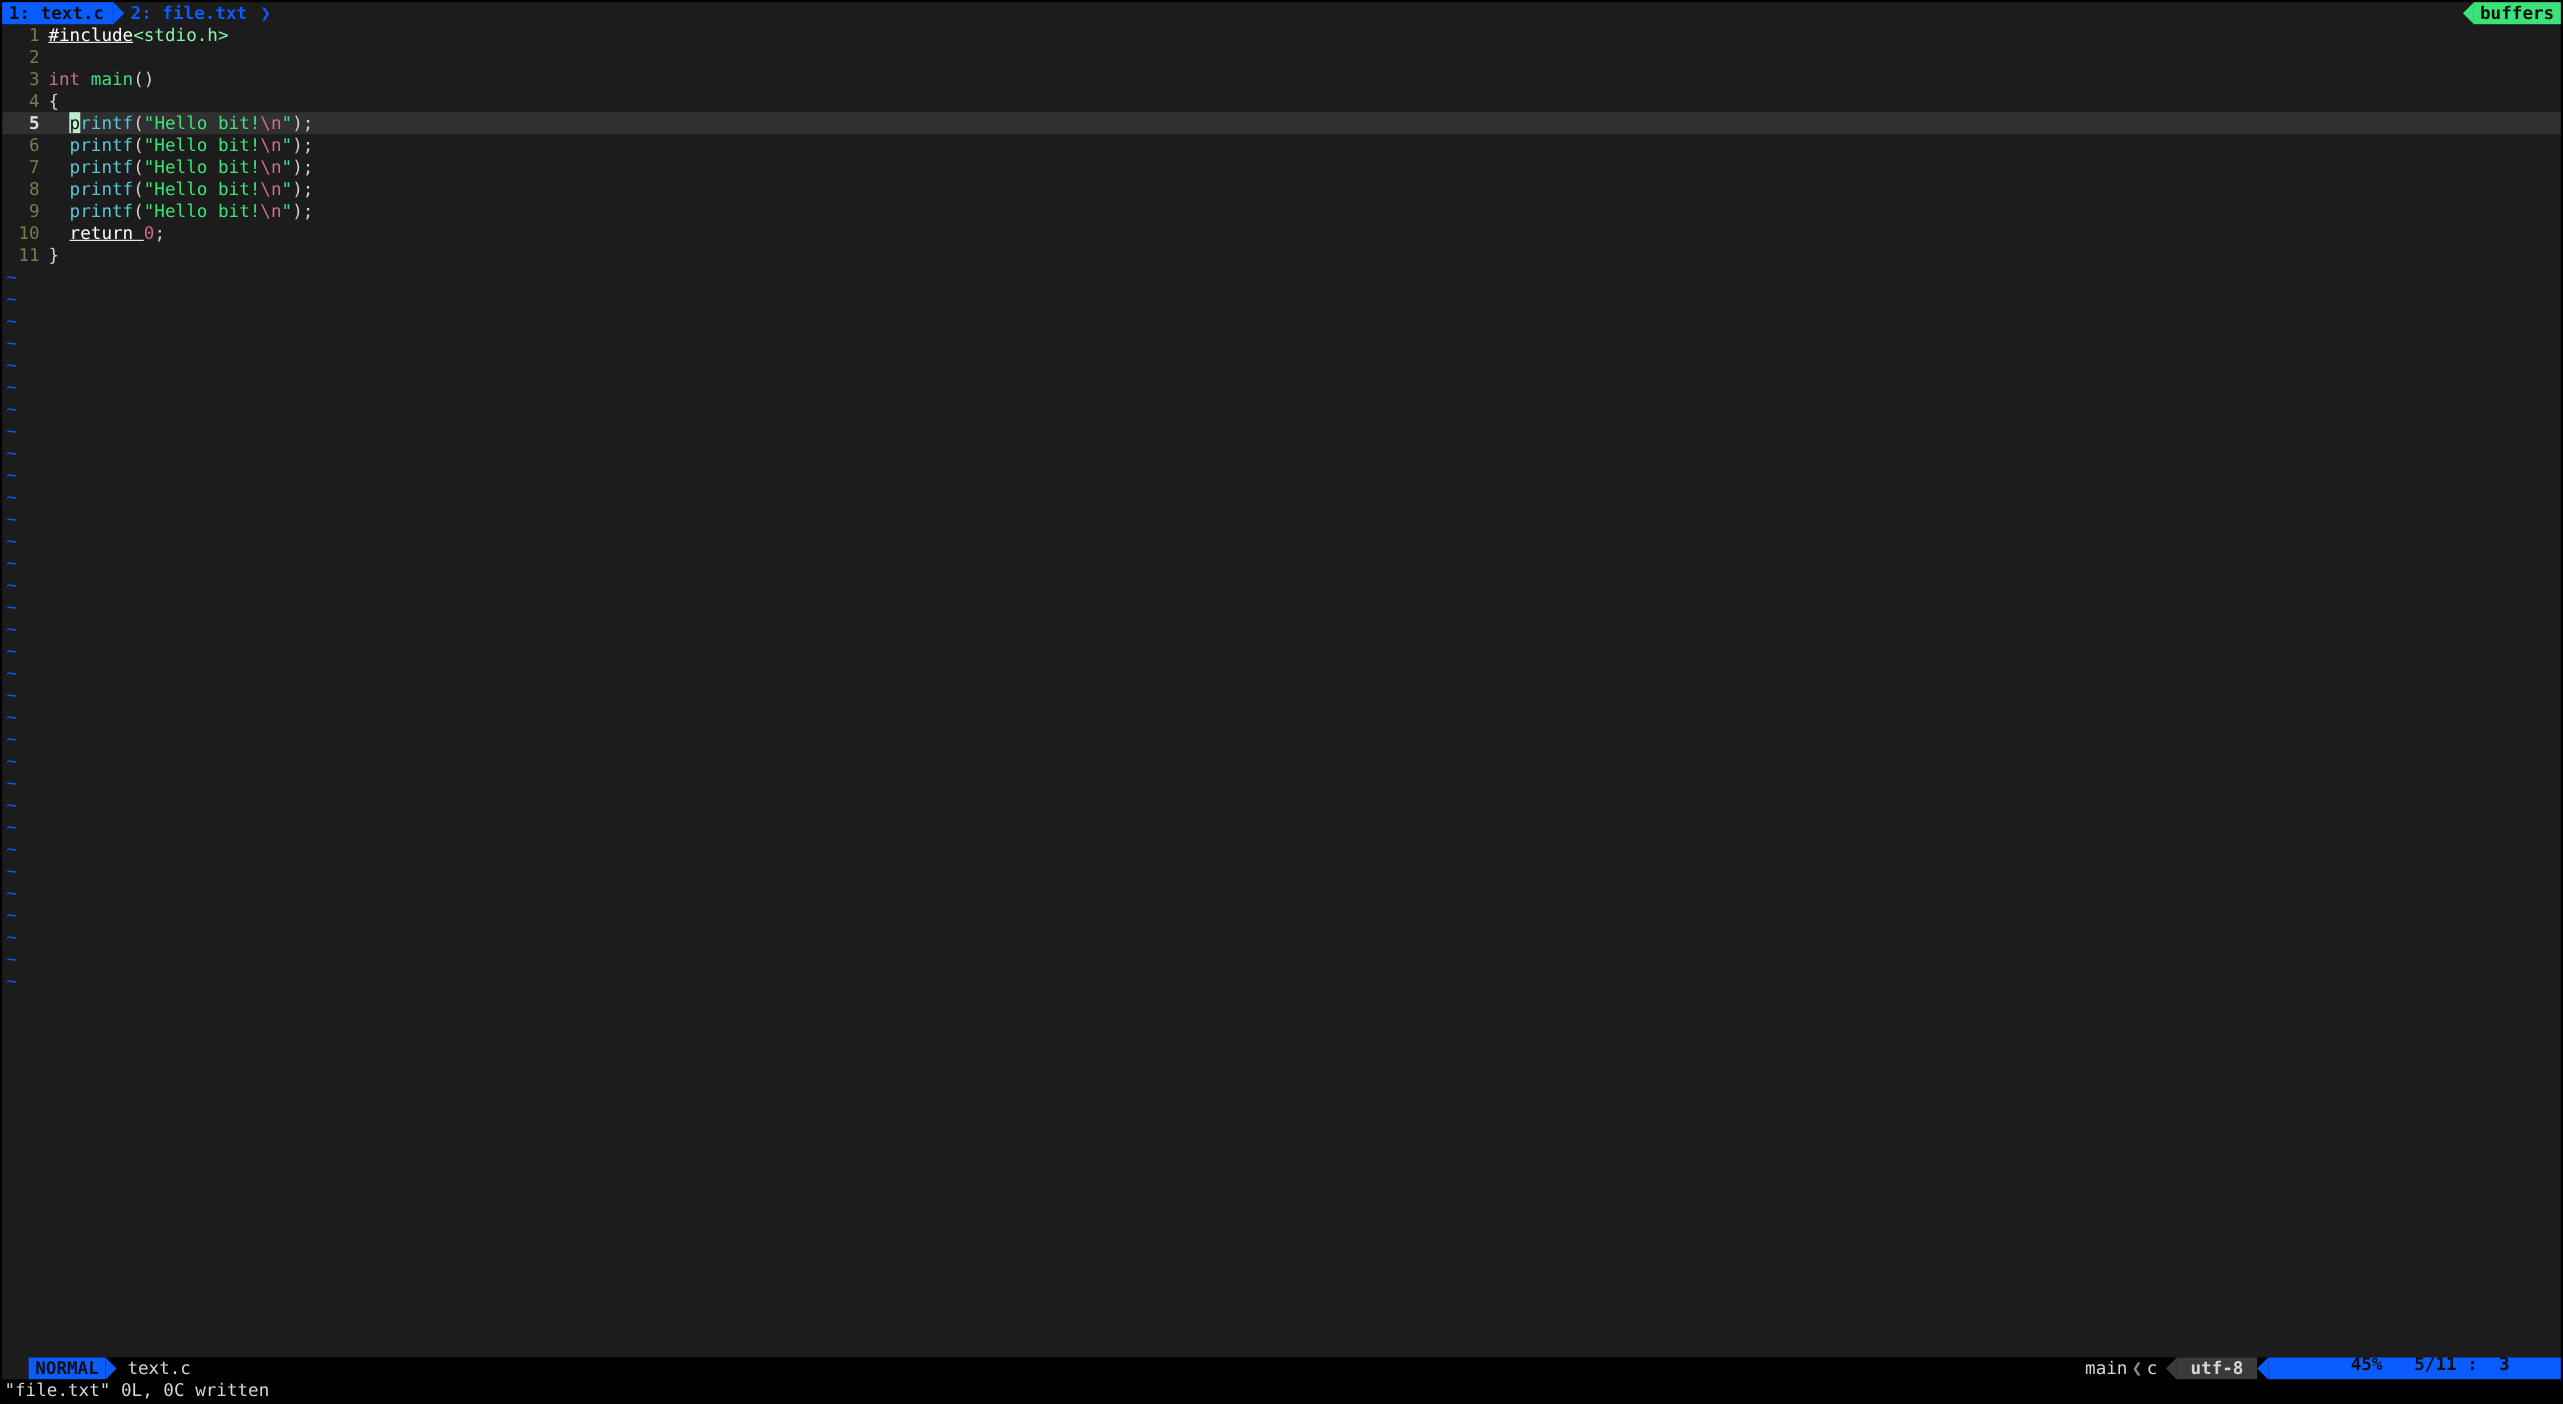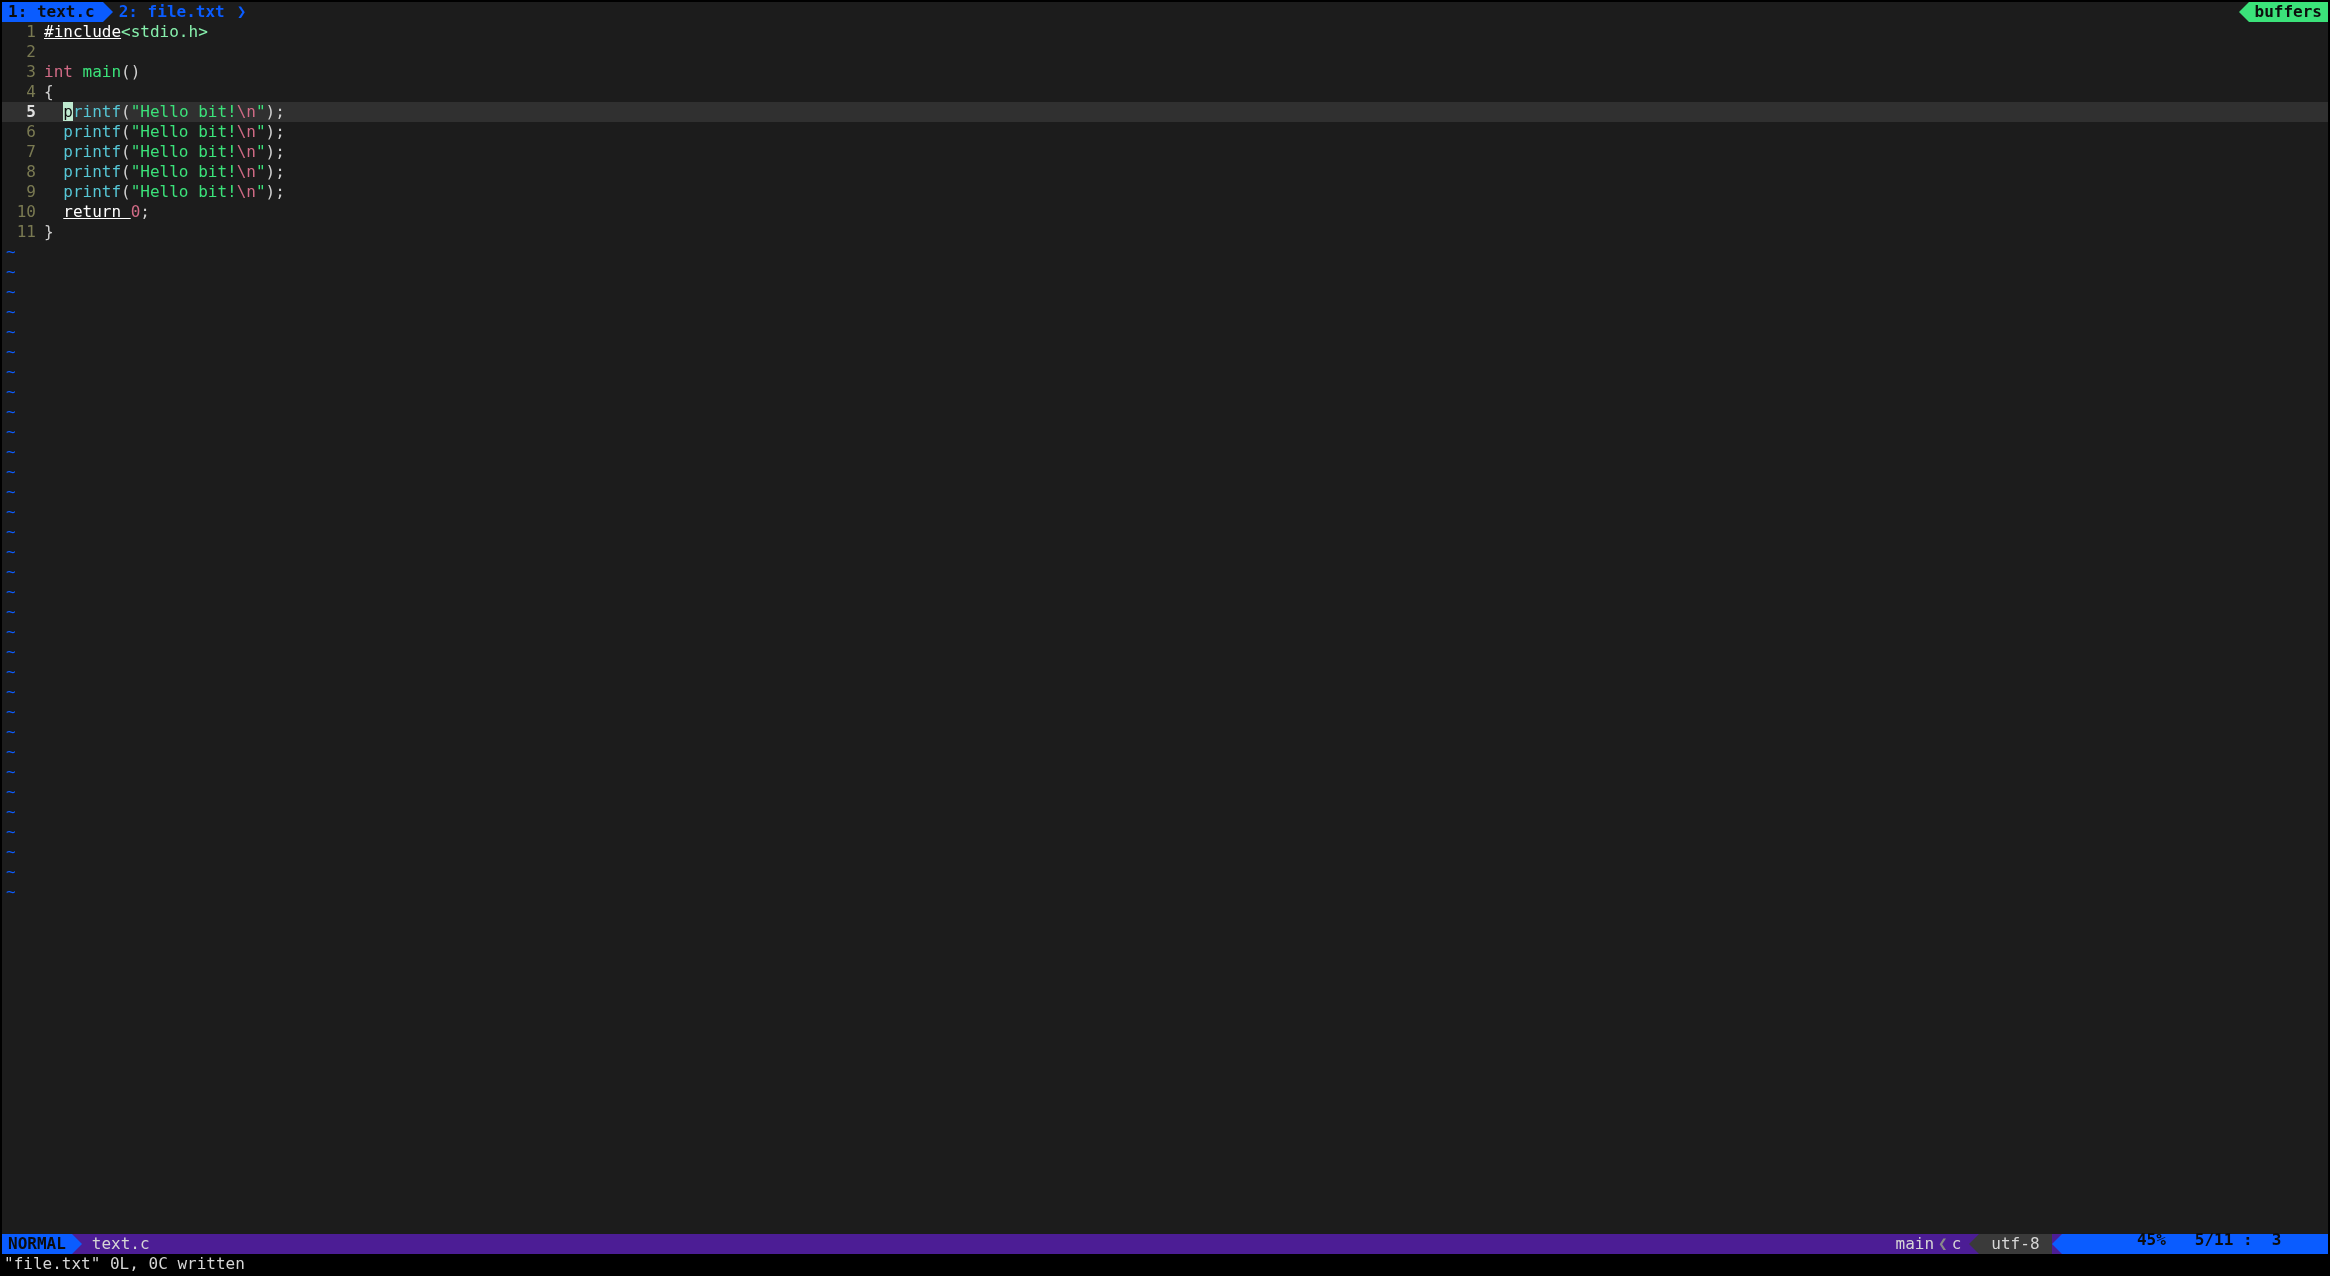--- a/index.html
+++ b/index.html
@@ -121,23 +121,24 @@
     color: #0a5cff;
     padding-left: 4px;
     height:20px;
   }
 
   
   .statusline {
     display:flex;
     align-items: stretch;
     height: 20px;
-    background: #4c1d95;
+    background: #000000;
     font-weight:700;
     white-space: pre;
+    margin-left: 24px;
   }
   .seg-mode {
     background: #0a5cff;
     color: #0d0d0d;
     padding: 0 6px;
     display:inline-flex;align-items:center;
   }
   .arrow-r-blue2 {
     width:0;height:0;
     border-top:10px solid transparent;
@@ -156,21 +157,21 @@
     padding:0 8px;
     display:inline-flex;align-items:center;
     font-weight:500;
   }
   .angle { color:#8a8a8a; padding:0 4px;}
   .seg-enc {
     background:#3a3a3a;
     color:#d6d6d6;
     padding:0 12px;
     display:inline-flex;align-items:center;
-    font-weight:400;
+    font-weight:700;
   }
   .arrow-l-grey {
     width:0;height:0;
     border-top:10px solid transparent;
     border-bottom:10px solid transparent;
     border-right:10px solid #3a3a3a;
   }
   .arrow-l-blue {
     width:0;height:0;
     border-top:10px solid transparent;

